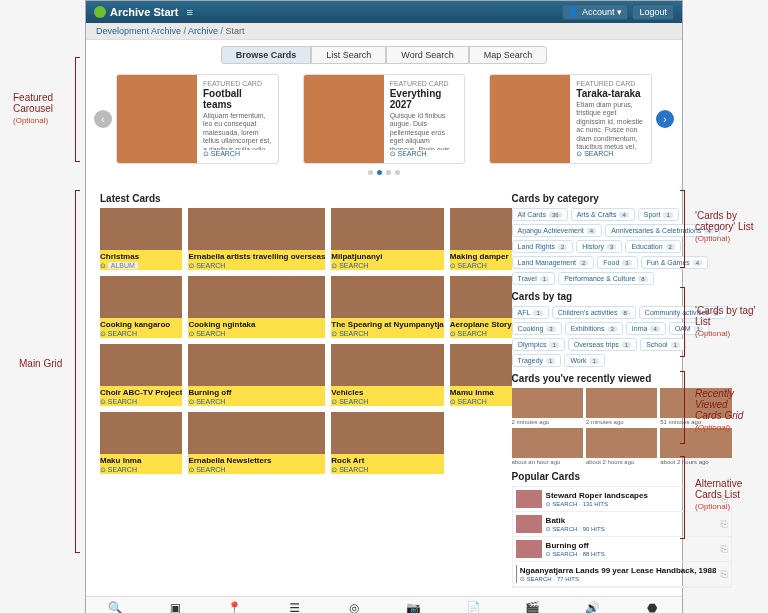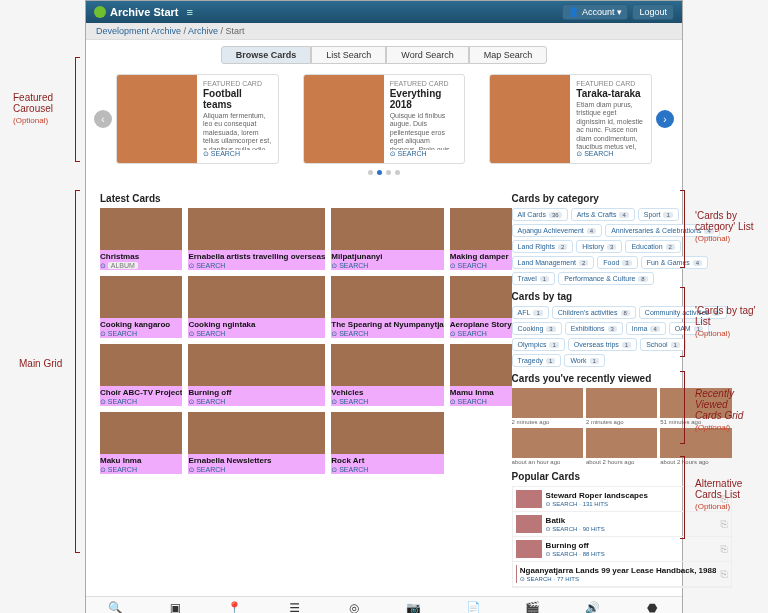--- a/index.html
+++ b/index.html
@@ -46,21 +46,21 @@
   .dots{display:flex;gap:4px;justify-content:center;margin-top:6px;}
   .dots span{width:5px;height:5px;border-radius:50%;background:#ccc;}
   .dots span.active{background:#2a74c7;}
   
   .main-area{display:flex;padding:4px 14px 0 14px;}
   .left-col{flex:1.45;}
   .right-col{width:220px;flex:0 0 220px;}
   .sec-title{font-size:10px;font-weight:bold;color:#222;margin:4px 0 4px;}
   
   .grid{display:grid;grid-template-columns:repeat(4,1fr);gap:6px;}
-  .gcard{background:#f0abfc;}
+  .gcard{background:#fde047;}
   .gcard .gimg{height:42px;background:#a07050;}
   .gcard .gtitle{font-size:8px;font-weight:bold;margin:2px 0 1px;color:#111;white-space:nowrap;overflow:hidden;text-overflow:ellipsis;}
   .gcard .gsub{font-size:7px;color:#2a6496;}
   .albumtag{font-size:7px;color:#777;background:#eee;padding:0 3px;border-radius:2px;}
   
   .tagbox{display:flex;flex-wrap:wrap;gap:3px;margin-bottom:6px;}
   .tag{border:1px solid #cde1f0;background:#fff;border-radius:3px;padding:2px 5px;font-size:7px;color:#2a6496;display:inline-flex;align-items:center;gap:3px;}
   .tag .cnt{background:#e1e9f0;color:#556;border-radius:2px;padding:0 3px;font-size:6px;}
   
   .recent-grid{display:grid;grid-template-columns:repeat(3,1fr);gap:3px;}
@@ -157,21 +157,21 @@
           <div class="kicker">FEATURED CARD</div>
           <div class="ftitle">Football teams</div>
           <div class="desc">Aliquam fermentum, leo eu consequat malesuada, lorem tellus ullamcorper est, a dapibus nulla odio vitae diam.</div>
           <div class="flink">⊙ <span>SEARCH</span></div>
         </div>
       </div>
       <div class="fcard">
         <div class="img imgF"></div>
         <div class="body">
           <div class="kicker">FEATURED CARD</div>
-          <div class="ftitle">Everything 2018</div>
+          <div class="ftitle">Everything 2027</div>
           <div class="desc">Quisque id finibus augue. Duis pellentesque eros eget aliquam rhoncus. Proin quis risus finibus, aliquam nulla eget, vulputate elit.</div>
           <div class="flink">⊙ <span>SEARCH</span></div>
         </div>
       </div>
       <div class="fcard">
         <div class="img imgK"></div>
         <div class="body">
           <div class="kicker">FEATURED CARD</div>
           <div class="ftitle">Taraka-taraka</div>
           <div class="desc">Etiam diam purus, tristique eget dignissim id, molestie ac nunc. Fusce non diam condimentum, faucibus metus vel, vestibulum mauris.</div>

